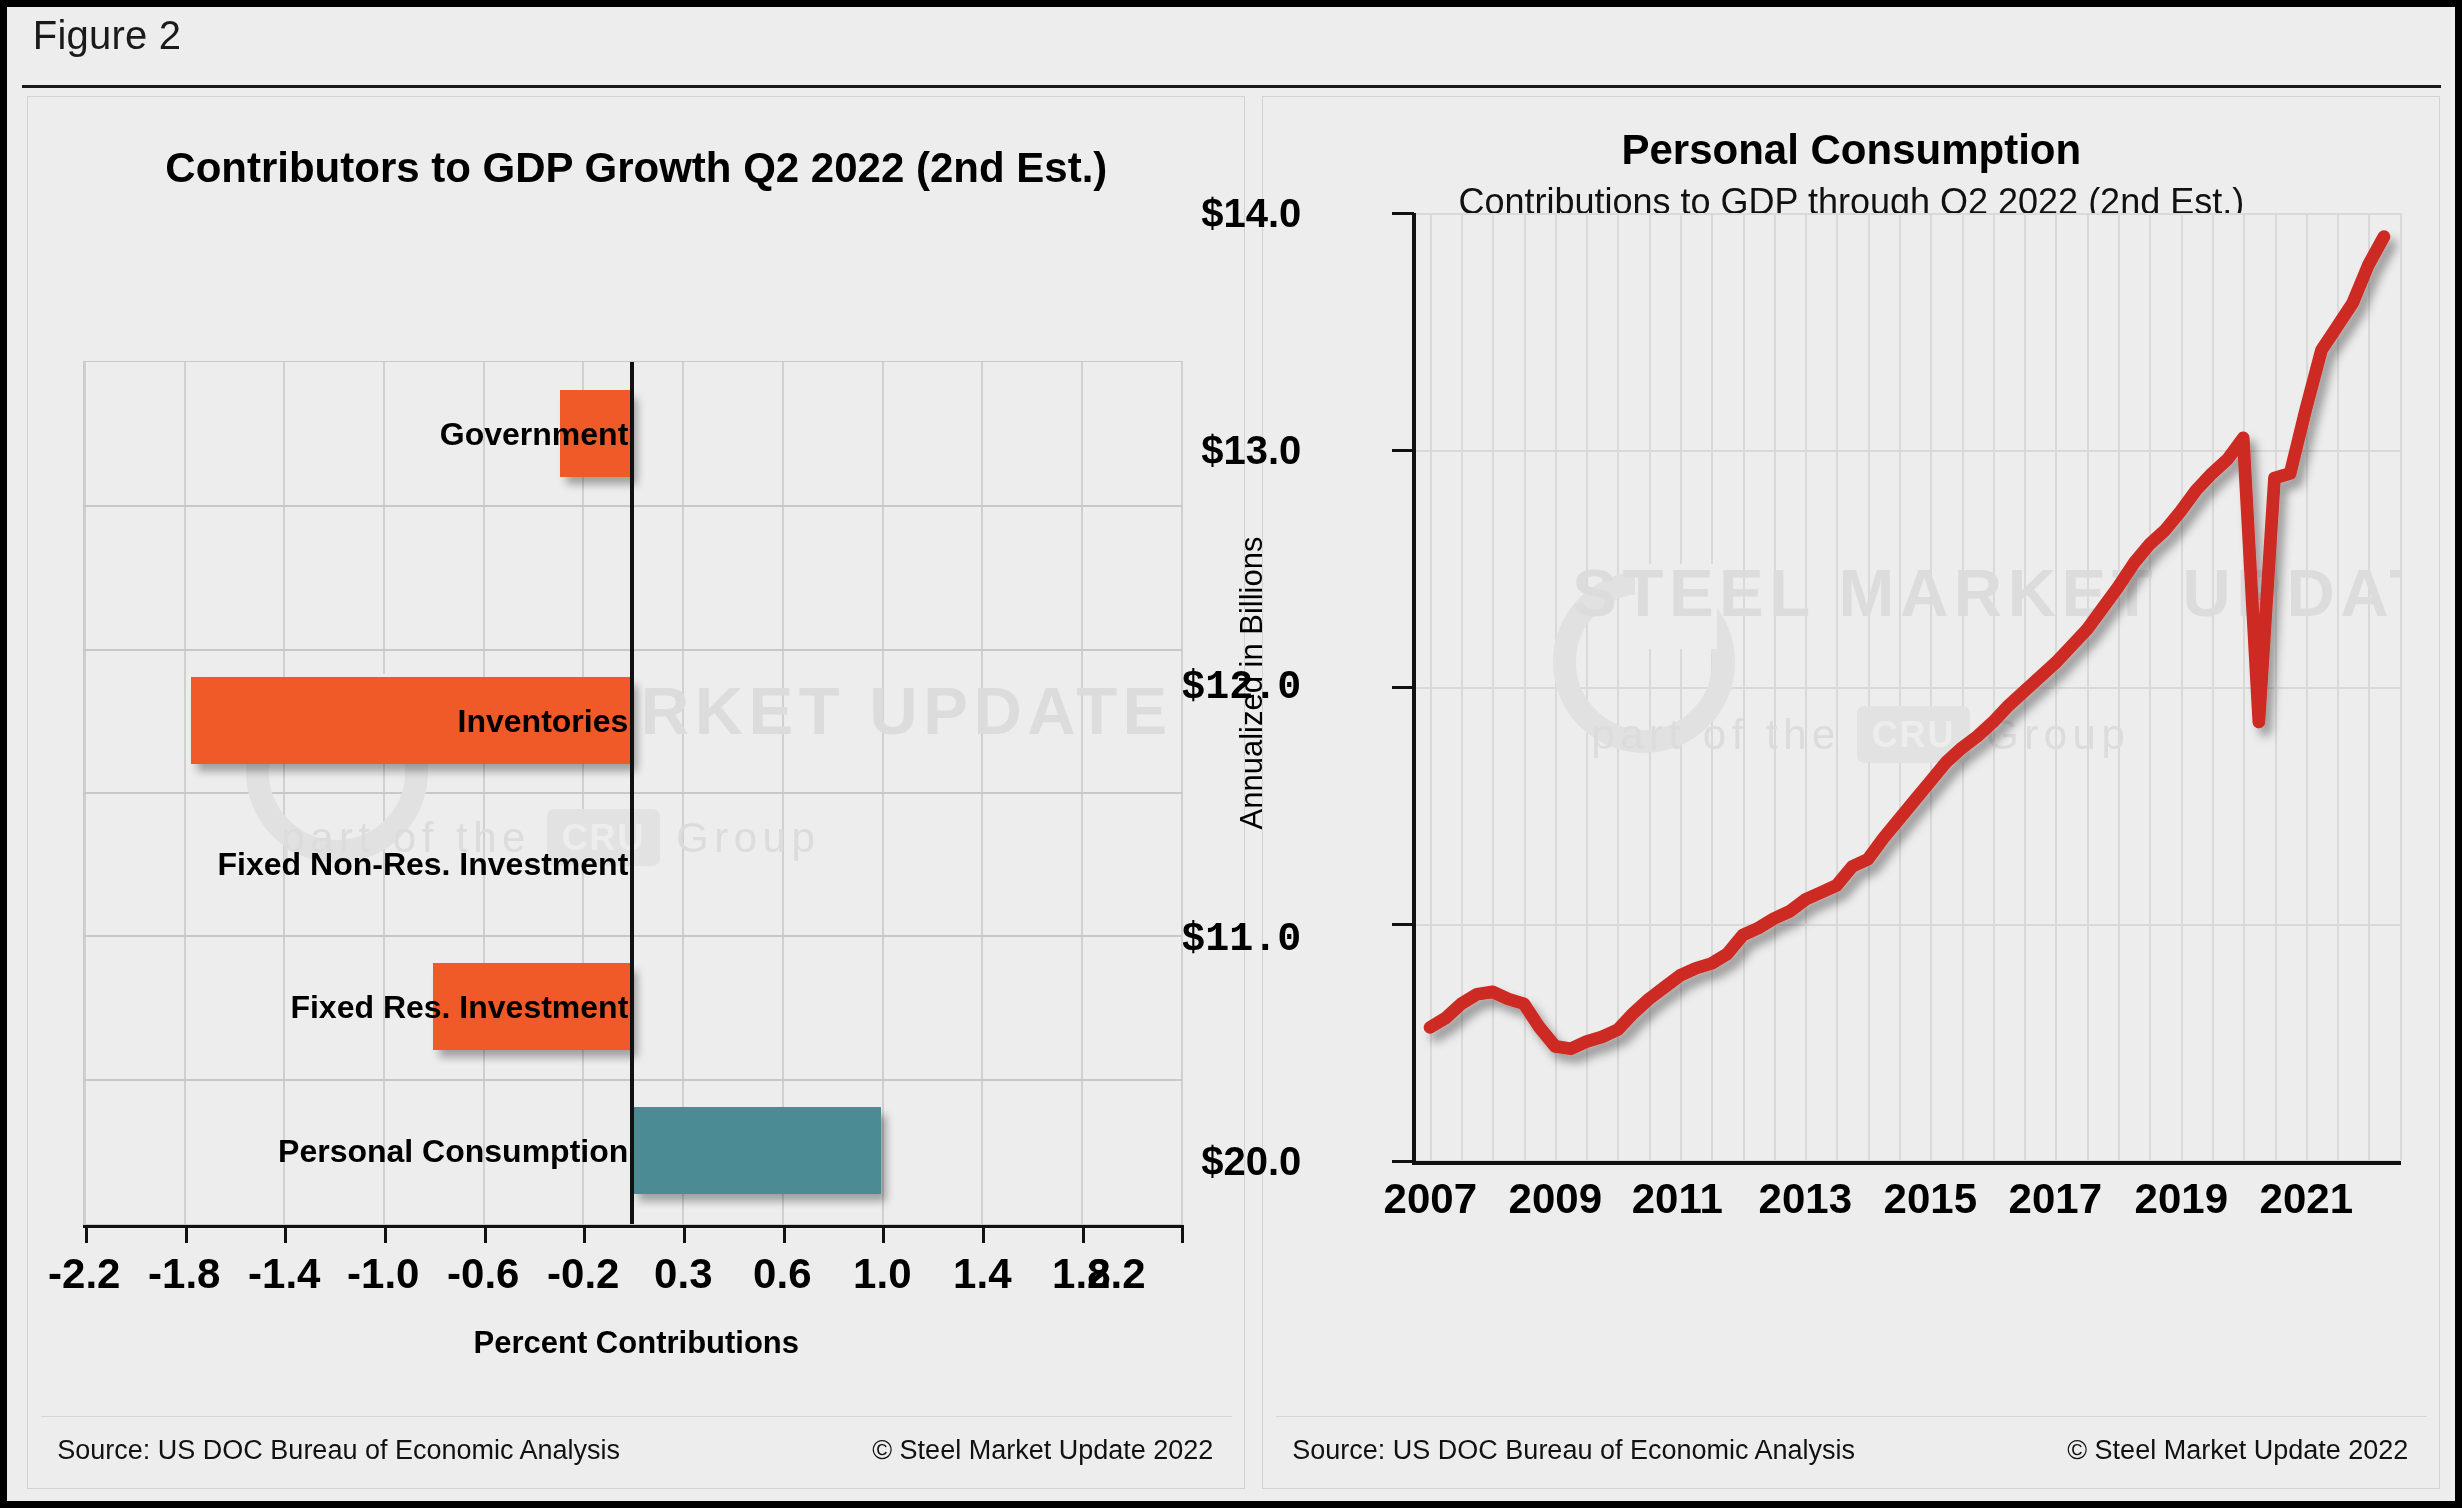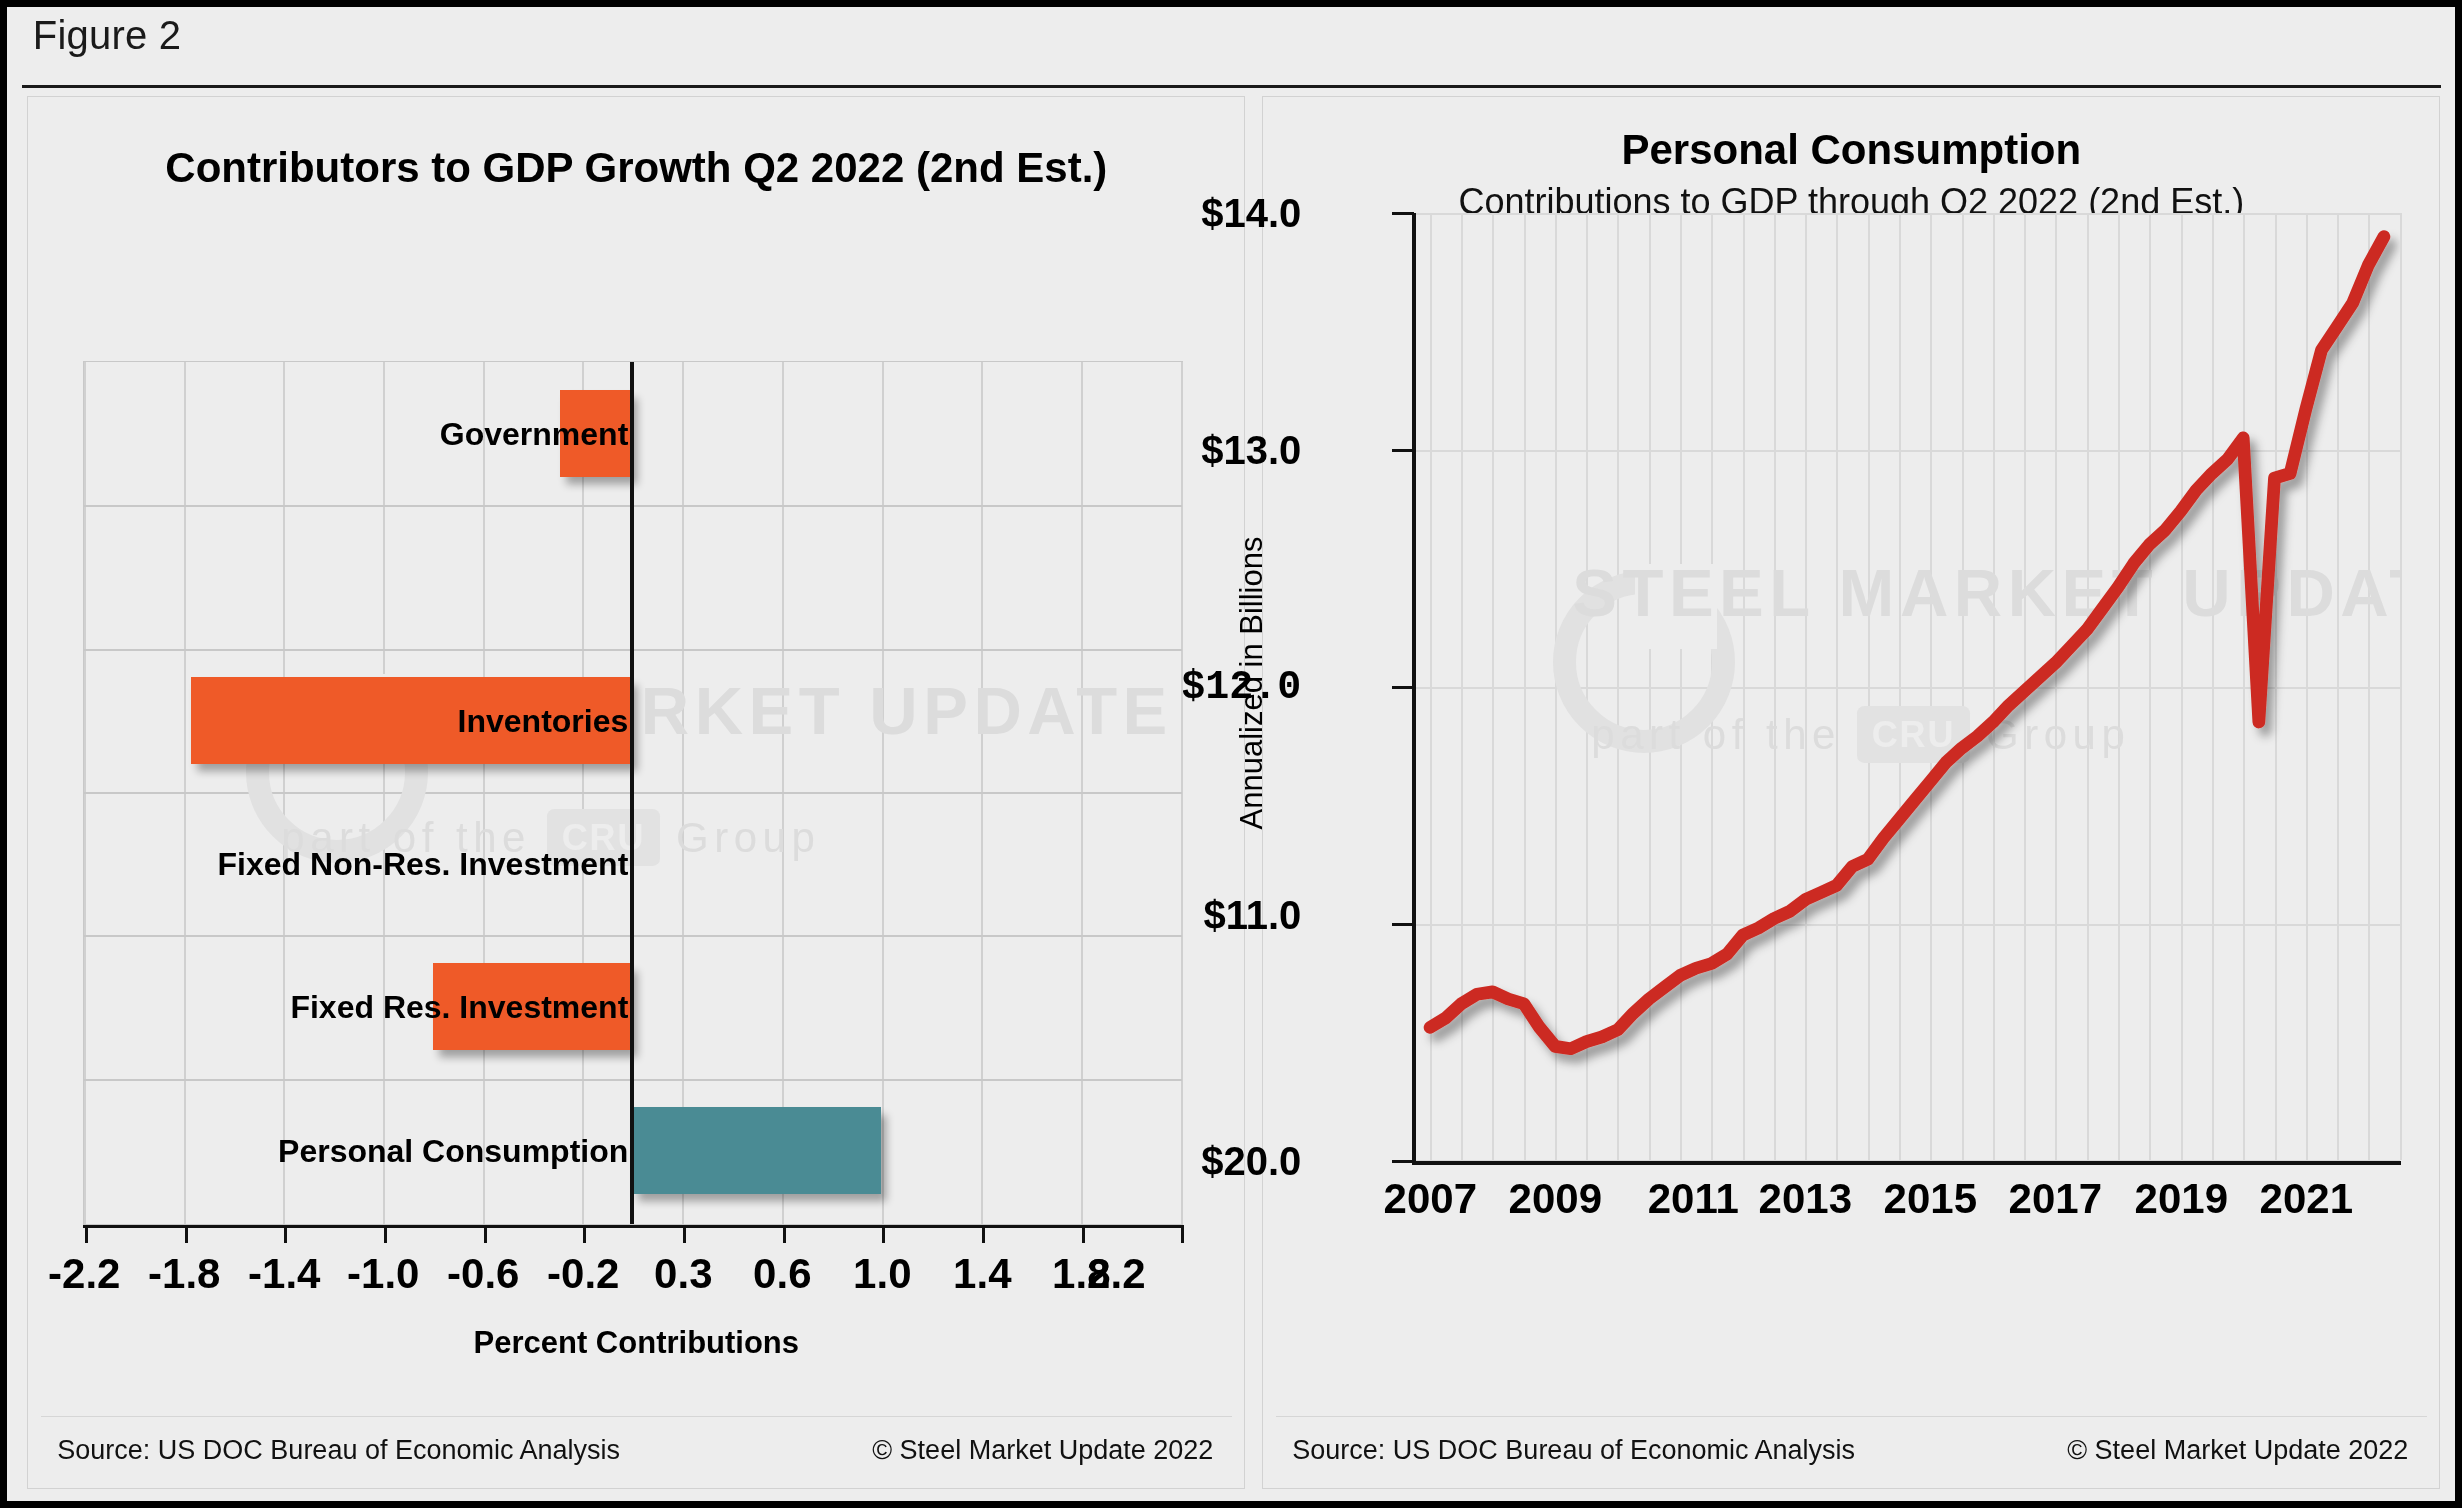--- a/index.html
+++ b/index.html
@@ -312,29 +312,29 @@
     <div class="line-xaxis"></div>
     <div id="line-yticks">
         <div style="position: absolute; left: 129px; top: 1063px; width: 22px; height: 2.7px; background: rgb(17, 17, 17);"></div>
         <div style="position: absolute; left: 129px; top: 826px; width: 22px; height: 2.7px; background: rgb(17, 17, 17);"></div>
         <div style="position: absolute; left: 129px; top: 589px; width: 22px; height: 2.7px; background: rgb(17, 17, 17);"></div>
         <div style="position: absolute; left: 129px; top: 352px; width: 22px; height: 2.7px; background: rgb(17, 17, 17);"></div>
         <div style="position: absolute; left: 129px; top: 115px; width: 22px; height: 2.7px; background: rgb(17, 17, 17);"></div>
       </div>
     <div id="line-ylabels">
         <div class="ylabel" style="top: 1064px;">$20.0</div>
-        <div class="ylabel" style="top: 818px;">$11.0</div>
+        <div class="ylabel" style="top: 842px; font-family: Liberation Mono, monospace;">$11.0</div>
         <div class="ylabel" style="top: 590px; font-family: Liberation Mono, monospace;">$12.0</div>
         <div class="ylabel" style="top: 353px;">$13.0</div>
         <div class="ylabel" style="top: 116px;">$14.0</div>
       </div>
     <div id="line-xlabels">
         <div class="xlabel" style="left: 167px;">2007</div>
         <div class="xlabel" style="left: 292px;">2009</div>
-        <div class="xlabel" style="left: 430px;">2011</div>
+        <div class="xlabel" style="left: 414px;">2011</div>
         <div class="xlabel" style="left: 542px;">2013</div>
         <div class="xlabel" style="left: 667px;">2015</div>
         <div class="xlabel" style="left: 792px;">2017</div>
         <div class="xlabel" style="left: 918px;">2019</div>
         <div class="xlabel" style="left: 1043px;">2021</div>
       </div>
     <div id="yaxis-title">Annualized in Billions</div>
 
     <div class="panel-footer-rule"></div>
     <div class="src-text">Source: US DOC Bureau of Economic Analysis</div>

